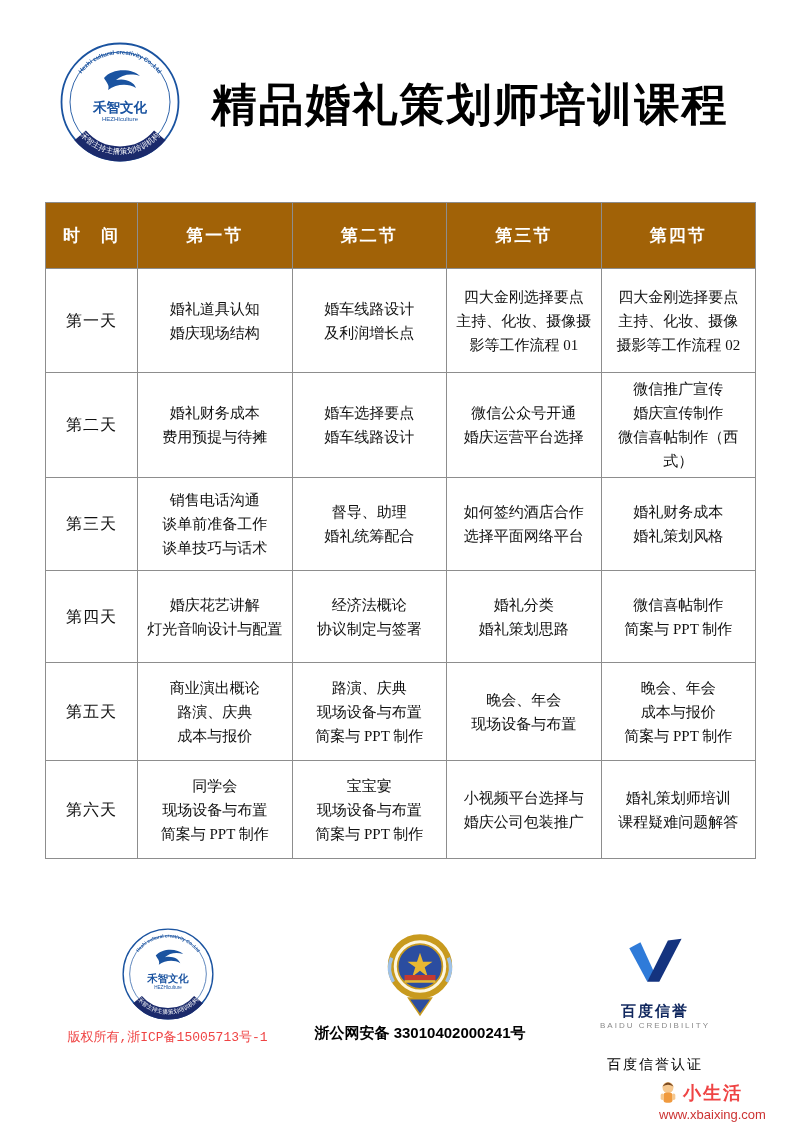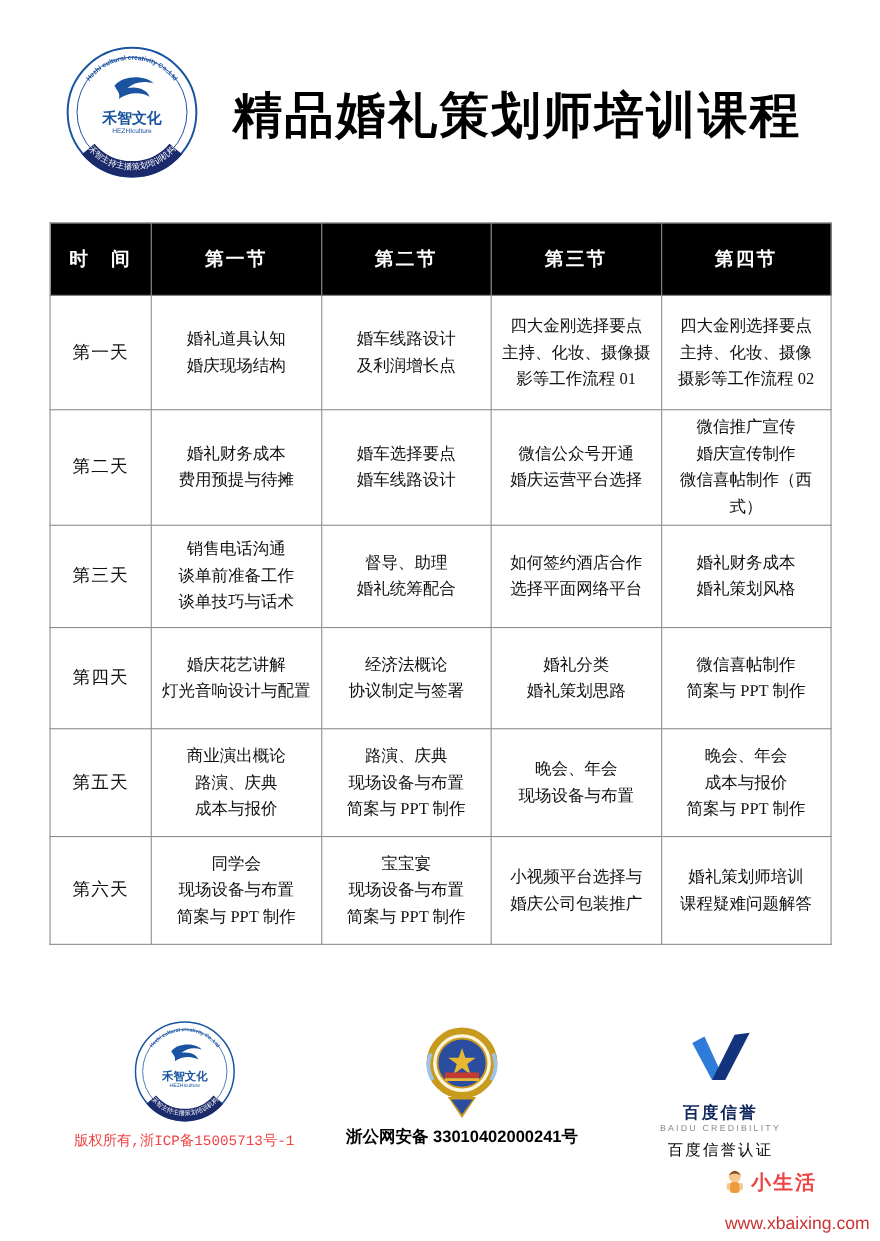--- a/index.html
+++ b/index.html
@@ -14,21 +14,21 @@
            font-size:45px; font-weight:900; color:#000; letter-spacing:2px; line-height:1.1;
            font-family:"Liberation Sans","DejaVu Sans",sans-serif; }
 
   
   .course-table { position:absolute; left:45px; top:202px; width:710px;
                   border-collapse:collapse; table-layout:fixed; }
   .course-table col.c0 { width:92px; }
   .course-table col.cs { width:154.5px; }
   .course-table th, .course-table td { border:1px solid #8d8d8d; text-align:center; vertical-align:middle; }
   .course-table thead tr { height:66px; }
-  .course-table thead th { background:#000000; color:#ffffff; font-size:17px; font-weight:bold;
+  .course-table thead th { background:#a16207; color:#ffffff; font-size:17px; font-weight:bold;
                            letter-spacing:2px; font-family:"Liberation Serif","DejaVu Serif",serif; }
   .course-table td { font-family:"Liberation Serif","DejaVu Serif",serif; font-size:15px;
                      line-height:1.6; color:#111; white-space:pre-line; padding:4px 6px; }
   .course-table td.day { font-size:16px; letter-spacing:1px; white-space:normal; }
   tr.r1 { height:104px; } tr.r2 { height:92px; } tr.r3 { height:93px; }
   tr.r4 { height:92px; } tr.r5 { height:98px; } tr.r6 { height:98px; }
 
   
   .footer-col { position:absolute; text-align:center; }
   .fc-left  { left:60px;  top:928px; width:215px; }
@@ -37,29 +37,29 @@
   .logo-foot { width:92px; height:92px; margin:0 auto; }
   .badge-police { width:80px; height:86px; margin:0 auto; }
   .badge-police svg { width:100%; height:100%; display:block; }
   .baidu-v { width:56px; height:48px; margin:0 auto; }
   .baidu-v svg { width:100%; height:100%; display:block; }
   .copyright-text { margin-top:8px; font-size:13px; color:#ef4444;
                     font-family:Liberation Mono, monospace; }
   .police-text { margin-top:6px; font-size:15px; font-weight:bold; color:#000; }
   .baidu-name { margin-top:16px; font-size:15px; font-weight:bold; color:#10275e; letter-spacing:2px; }
   .baidu-sub { margin-top:0; font-size:8px; color:#8a8a8a; letter-spacing:2px; }
-  .baidu-cert { margin-top:7px; font-size:14px; color:#000; letter-spacing:2px; }
+  .baidu-cert { margin-top:26px; font-size:14px; color:#000; letter-spacing:2px; }
 
   
   .watermark { position:absolute; right:8px; bottom:6px; width:135px; }
   .wm-top { display:flex; align-items:center; gap:4px; }
   .wm-icon { width:22px; height:26px; }
   .wm-icon svg { width:100%; height:100%; display:block; }
   .wm-name { font-size:18px; font-weight:bold; color:#ef4444; letter-spacing:2px; }
-  .wm-url { font-size:16px; color:#cc3333; margin-top:16px; padding-left:2px;
+  .wm-url { font-size:13px; color:#cc3333; margin-top:1px; padding-left:2px;
             font-family:"Liberation Sans","DejaVu Sans",sans-serif; }
 </style>
 </head>
 <body>
 
 <div class="page">
 
   <div class="logo-main">
     <svg viewBox="0 0 120 120">
       <circle cx="60" cy="60" r="58.5" fill="#ffffff" stroke="#1a53a0" stroke-width="1.8"></circle>

